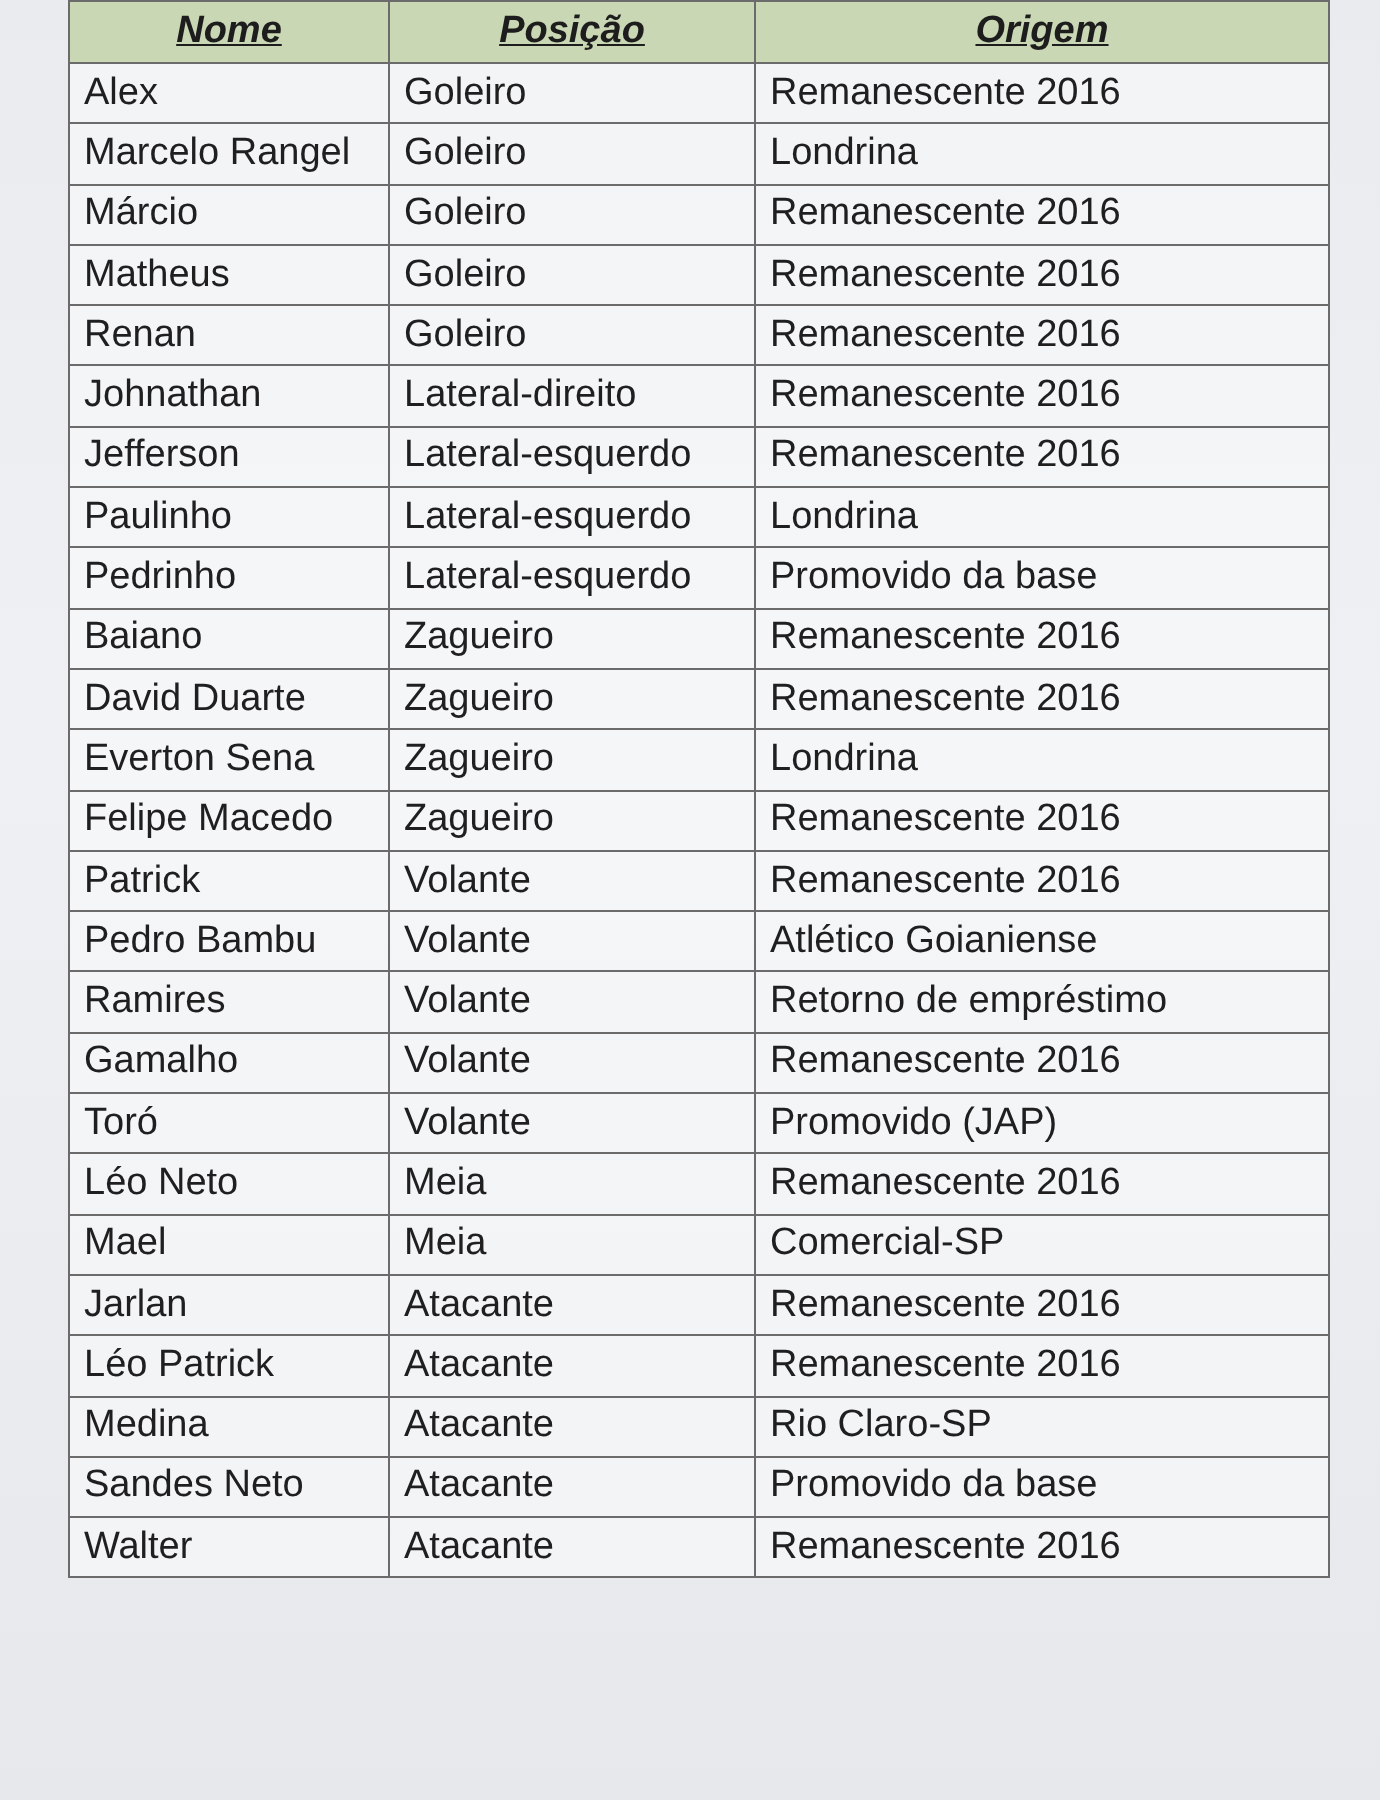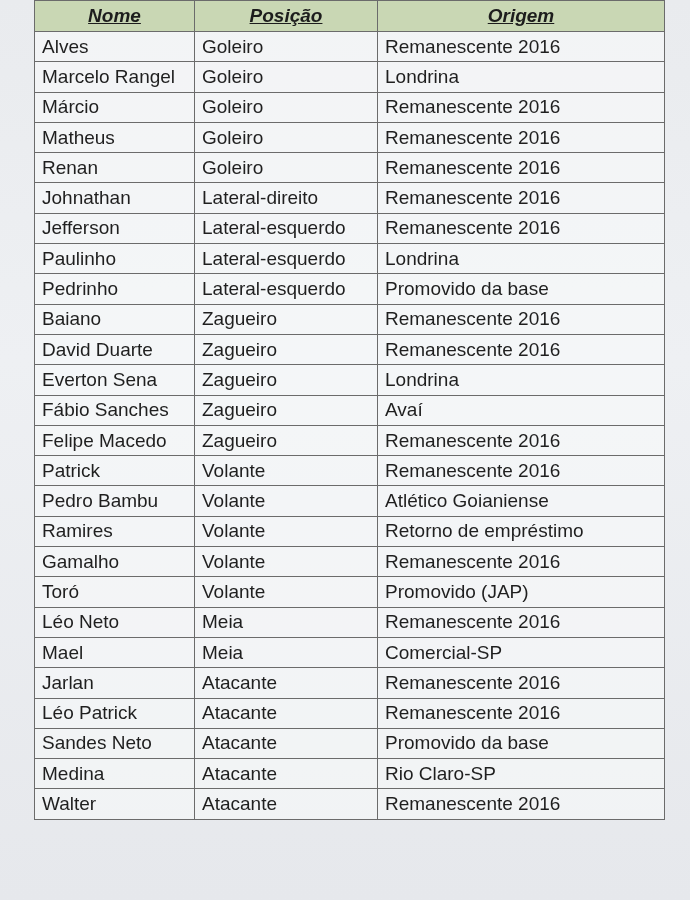--- a/index.html
+++ b/index.html
@@ -35,21 +35,21 @@
       </colgroup>
     <thead>
       <tr>
         <th>Nome</th>
         <th>Posição</th>
         <th>Origem</th>
       </tr>
     </thead>
     <tbody id="tbody">
         <tr>
-          <td>Alves</td>
+          <td>Alex</td>
           <td>Goleiro</td>
           <td>Remanescente 2016</td>
         </tr>
         <tr>
           <td>Marcelo Rangel</td>
           <td>Goleiro</td>
           <td>Londrina</td>
         </tr>
         <tr>
           <td>Márcio</td>
@@ -95,25 +95,20 @@
           <td>David Duarte</td>
           <td>Zagueiro</td>
           <td>Remanescente 2016</td>
         </tr>
         <tr>
           <td>Everton Sena</td>
           <td>Zagueiro</td>
           <td>Londrina</td>
         </tr>
         <tr>
-          <td>Fábio Sanches</td>
-          <td>Zagueiro</td>
-          <td>Avaí</td>
-        </tr>
-        <tr>
           <td>Felipe Macedo</td>
           <td>Zagueiro</td>
           <td>Remanescente 2016</td>
         </tr>
         <tr>
           <td>Patrick</td>
           <td>Volante</td>
           <td>Remanescente 2016</td>
         </tr>
         <tr>
@@ -150,28 +145,28 @@
           <td>Jarlan</td>
           <td>Atacante</td>
           <td>Remanescente 2016</td>
         </tr>
         <tr>
           <td>Léo Patrick</td>
           <td>Atacante</td>
           <td>Remanescente 2016</td>
         </tr>
         <tr>
+          <td>Medina</td>
+          <td>Atacante</td>
+          <td>Rio Claro-SP</td>
+        </tr>
+        <tr>
           <td>Sandes Neto</td>
           <td>Atacante</td>
           <td>Promovido da base</td>
-        </tr>
-        <tr>
-          <td>Medina</td>
-          <td>Atacante</td>
-          <td>Rio Claro-SP</td>
         </tr>
         <tr>
           <td>Walter</td>
           <td>Atacante</td>
           <td>Remanescente 2016</td>
         </tr>
       </tbody>
   </table>
 </div>
 

